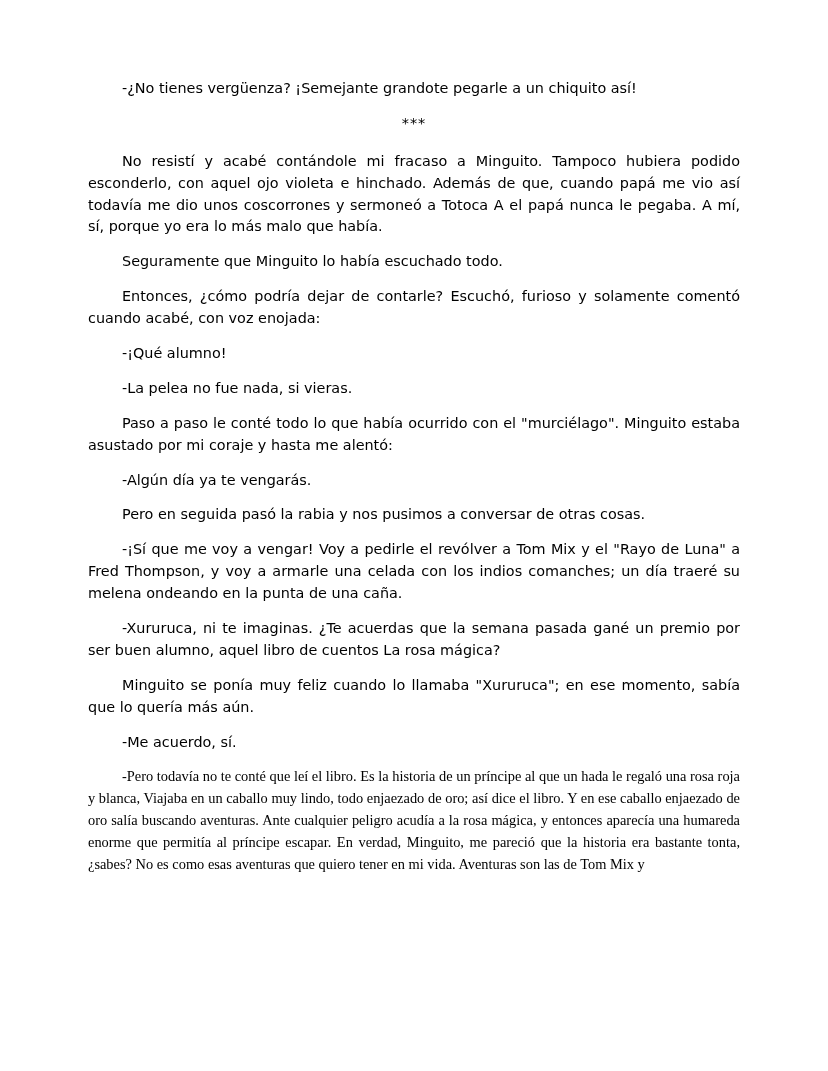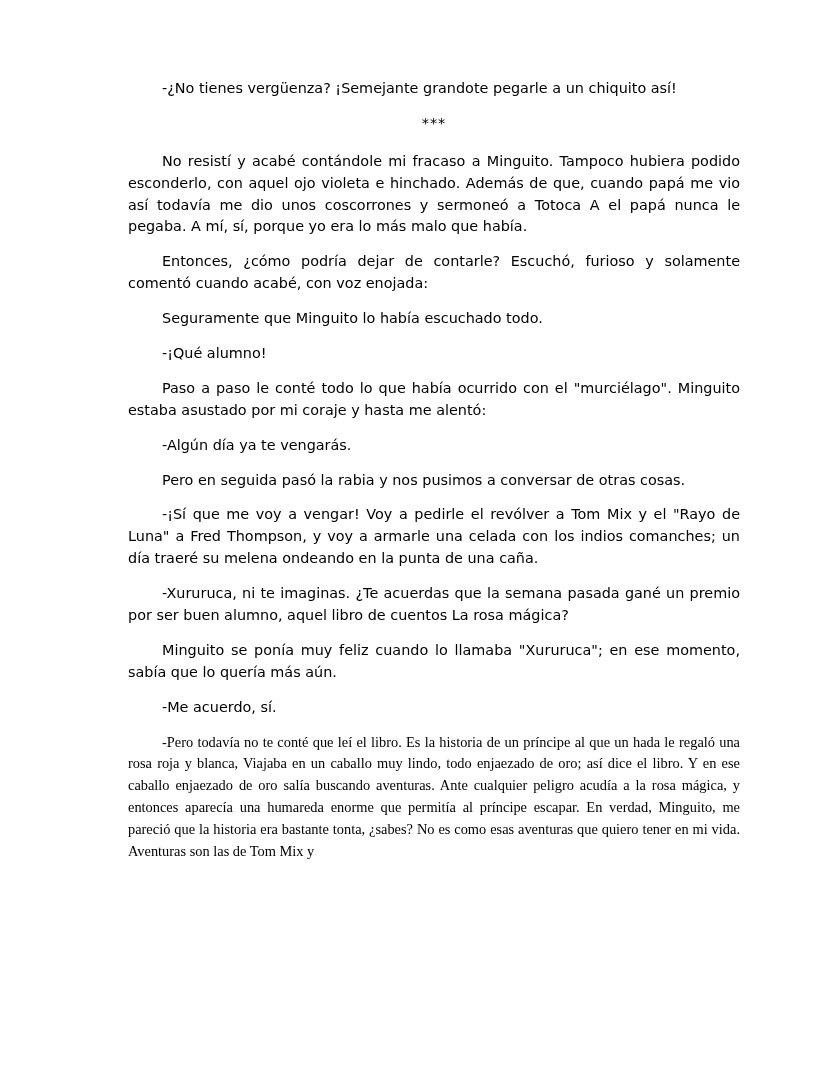--- a/index.html
+++ b/index.html
@@ -19,21 +19,20 @@
     box-sizing: border-box;
     padding: 78px 88px 40px 88px;
     background: #ffffff;
     position: relative;
   }
   .doc-body {
     font-size: 14.4px;
     line-height: 1.52;
     text-align: justify;
     text-justify: inter-word;
-    margin-left: 40px;
   }
   p.para {
     margin: 0 0 13px 0;
     text-indent: 34px;
   }
   p.dialogue {
     margin: 0 0 13px 0;
     text-indent: 34px;
     text-align: left;
   }
@@ -55,26 +54,27 @@
 <div class="page">
   <div class="doc-body">
 
     <p class="dialogue">-¿No tienes vergüenza? ¡Semejante grandote pegarle a un chiquito así!</p>
 
 
     <p class="separator">***</p>
 
     <p class="para">No resistí y acabé contándole mi fracaso a Minguito. Tampoco hubiera podido esconderlo, con aquel ojo violeta e hinchado. Además de que, cuando papá me vio así todavía me dio unos coscorrones y sermoneó a Totoca A el papá nunca le pegaba. A mí, sí, porque yo era lo más malo que había.</p>
 
+    <p class="para">Seguramente que Minguito lo había escuchado todo.</p>
+
     <p class="para">Entonces, ¿cómo podría dejar de contarle? Escuchó, furioso  y solamente comentó cuando acabé, con voz enojada:</p>
-
-    <p class="para">Seguramente que Minguito lo había escuchado todo.</p>
 
     <p class="dialogue">-¡Qué alumno!</p>
 
+    <p class="dialogue">-La pelea no fue nada, si vieras.</p>
 
     <p class="para">Paso a paso le conté todo lo que había ocurrido con el "murciélago". Minguito estaba asustado por mi coraje y hasta me alentó:</p>
 
     <p class="dialogue">-Algún día ya te vengarás.</p>
 
     <p class="para">Pero en seguida pasó la rabia y nos pusimos a conversar de otras cosas.</p>
 
     <p class="para">-¡Sí que me voy a vengar! Voy a pedirle el revólver a Tom Mix y el "Rayo de Luna" a Fred Thompson, y voy a armarle una celada con los indios comanches; un día traeré su melena ondeando en la punta de una caña.</p>
 
     <p class="para">-Xururuca, ni te imaginas. ¿Te acuerdas que la semana pasada gané un premio por ser buen alumno, aquel libro de cuentos La rosa mágica?</p>

